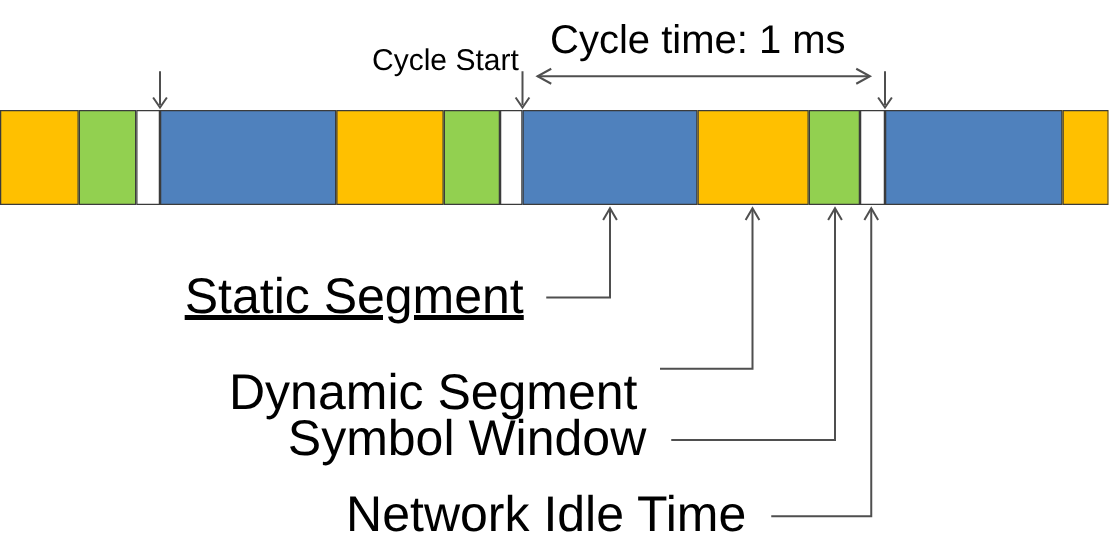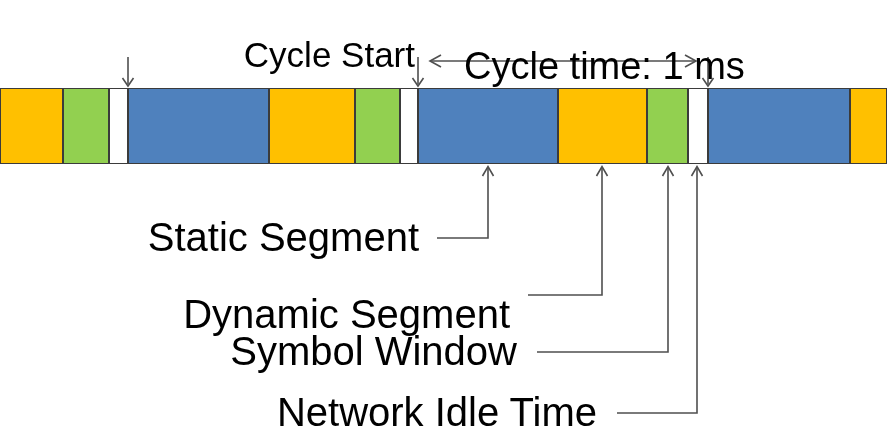--- a/index.html
+++ b/index.html
@@ -35,31 +35,31 @@
   }
   .overlay *{
     stroke:var(--line);
     stroke-width:1.6;
     fill:none;
   }
   .toplabel{
     position:absolute;
     white-space:nowrap;
     line-height:1;
-    font-size:35px;
+    font-size:24px;
   }
   .cycle-start{right:472px;top:37px;}
-  .cycle-time{left:464px;top:15px;font-size:38px;margin-top:32px;}
+  .cycle-time{left:440px;top:15px;font-size:32px;}
   .seg-label{
     position:absolute;
     white-space:nowrap;
     line-height:1;
     font-size:40px;
   }
-  .lbl-static {right:468px;top:217px;}
+  .lbl-static {right:468px;top:217px;text-decoration:underline;}
   .lbl-dynamic{right:377px;top:274px;margin-top:20px;}
   .lbl-symbol {right:370px;top:331px;}
   .lbl-idle   {right:290px;top:392px;}
 </style>
 </head>
 <body>
 
 <div class="stage">
 
   <div class="bar" id="timeline-bar">

